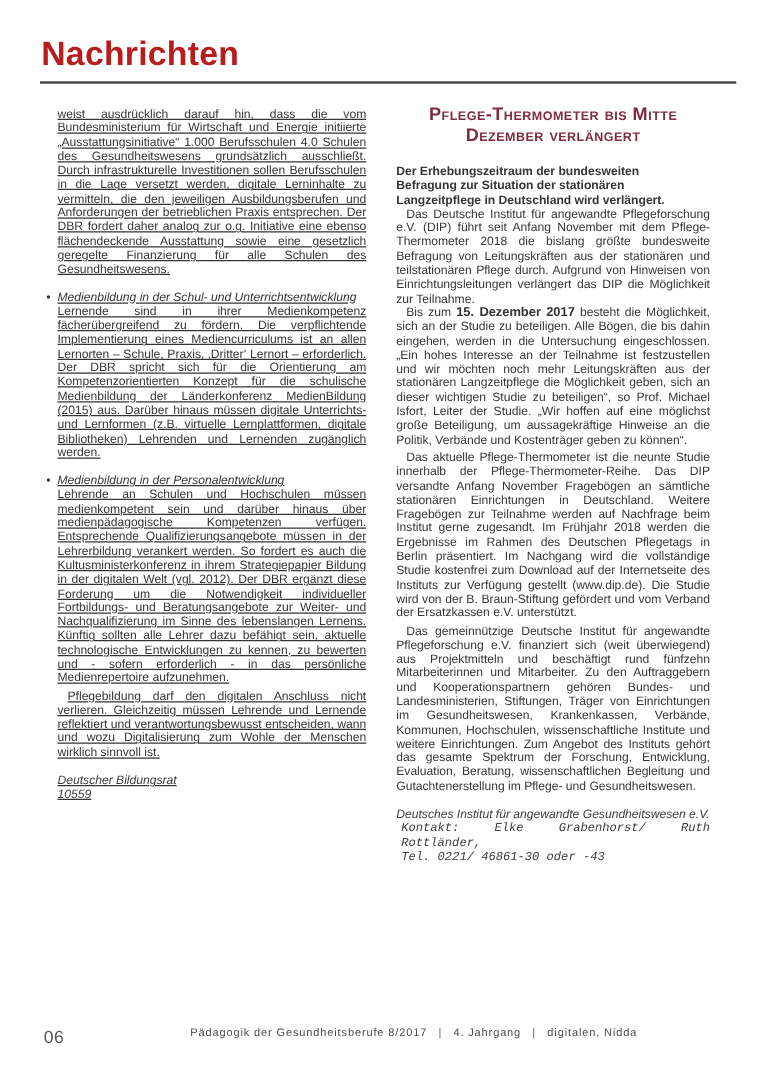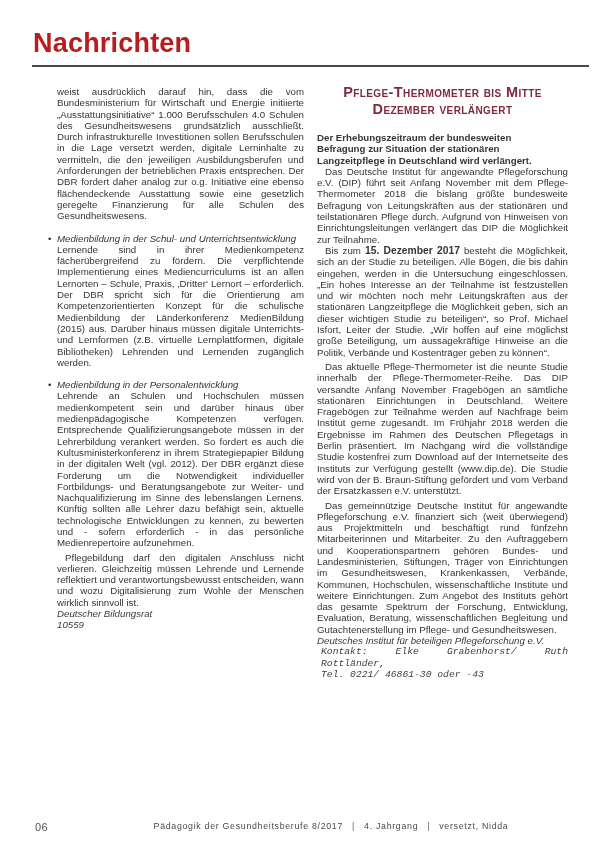--- a/index.html
+++ b/index.html
@@ -24,21 +24,21 @@
     border-top: 2px solid #4a4a4a;
   }
 
   .col {
     position: absolute; top: 86px;
     font-size: 9.7px; line-height: 11.3px;
     text-align: justify;
     color: #353535;
     hyphens: auto; -webkit-hyphens: auto;
   }
-  .col-left  { left: 57px;  width: 247px; }
+  .col-left  { left: 46px;  width: 247px; text-decoration: underline; }
   .col-right { left: 317px; width: 251px; }
 
   p, .block { margin: 0; }
   .gap { margin-top: 3px; }
   .indent { text-indent: 8px; }
 
   .bullet-item { position: relative; margin-top: 11px; }
   .bullet {
     position: absolute; left: -9px; top: 0;
     font-size: 9.7px; color: #353535;
@@ -51,26 +51,26 @@
     font-weight: 600;
     color: #7d2b3e;
     letter-spacing: 0.4px;
     white-space: pre-line;
     text-align: center;
     margin: -2px 0 14px 0;
   }
   .lede { white-space: pre-line; text-align: left; font-weight: bold; }
   .date-emph { font-weight: 700; font-size: 10.3px; }
 
-  .source-block { font-style: italic; color: #3c3c3c; }
+  .source-block { margin-top: 11px; font-style: italic; color: #3c3c3c; }
   .source-block .sub { padding-left: 4px; font-family: Liberation Mono, monospace; }
 
   .footer-page-num {
     position: absolute; left: 35px; top: 821px;
-    font-size: 11px; color: #555; letter-spacing: 0.5px;
+    font-size: 14px; color: #555; letter-spacing: 0.5px;
   }
   .footer-center {
     position: absolute; left: 70px; right: 20px; top: 821px;
     text-align: center;
     font-size: 8.8px; color: #4a4a4a; letter-spacing: 0.7px;
   }
   .footer-sep { margin: 0 9px; color: #666; }
 </style>
 </head>
 <body>
@@ -115,24 +115,24 @@
 
     <p class="block indent">Das Deutsche Institut für angewandte Pflegeforschung e.V. (DIP) führt seit Anfang November mit dem Pflege-Thermometer 2018 die bislang größte bundesweite Befragung von Leitungskräften aus der stationären und teilstationären Pflege durch. Aufgrund von Hinweisen von Einrichtungsleitungen verlängert das DIP die Möglichkeit zur Teilnahme.</p>
 
     <p class="block indent"><span>Bis zum </span><span class="date-emph">15. Dezember 2017</span><span> besteht die Möglichkeit, sich an der Studie zu beteiligen. Alle Bögen, die bis dahin eingehen, werden in die Untersuchung eingeschlossen. „Ein hohes Interesse an der Teilnahme ist festzustellen und wir möchten noch mehr Leitungskräften aus der stationären Langzeitpflege die Möglichkeit geben, sich an dieser wichtigen Studie zu beteiligen“, so Prof. Michael Isfort, Leiter der Studie. „Wir hoffen auf eine möglichst große Beteiligung, um aussagekräftige Hinweise an die Politik, Verbände und Kostenträger geben zu können“.</span></p>
 
     <p class="block indent gap">Das aktuelle Pflege-Thermometer ist die neunte Studie innerhalb der Pflege-Thermometer-Reihe. Das DIP versandte Anfang November Fragebögen an sämtliche stationären Einrichtungen in Deutschland. Weitere Fragebögen zur Teilnahme werden auf Nachfrage beim Institut gerne zugesandt. Im Frühjahr 2018 werden die Ergebnisse im Rahmen des Deutschen Pflegetags in Berlin präsentiert. Im Nachgang wird die vollständige Studie kostenfrei zum Download auf der Internetseite des Instituts zur Verfügung gestellt (www.dip.de). Die Studie wird von der B. Braun-Stiftung gefördert und vom Verband der Ersatzkassen e.V. unterstützt.</p>
 
     <p class="block indent gap">Das gemeinnützige Deutsche Institut für angewandte Pflegeforschung e.V. finanziert sich (weit überwiegend) aus Projektmitteln und beschäftigt rund fünfzehn Mitarbeiterinnen und Mitarbeiter. Zu den Auftraggebern und Kooperationspartnern gehören Bundes- und Landesministerien, Stiftungen, Träger von Einrichtungen im Gesundheitswesen, Krankenkassen, Verbände, Kommunen, Hochschulen, wissenschaftliche Institute und weitere Einrichtungen. Zum Angebot des Instituts gehört das gesamte Spektrum der Forschung, Entwicklung, Evaluation, Beratung, wissenschaftlichen Begleitung und Gutachtenerstellung im Pflege- und Gesundheitswesen.</p>
 
     <div class="source-block">
-      <div class="block">Deutsches Institut für beteiligen Pflegeforschung e.V.</div>
+      <div class="block">Deutsches Institut für angewandte Gesundheitswesen e.V.</div>
       <div class="block sub">Kontakt: Elke Grabenhorst/ Ruth Rottländer,</div>
       <div class="block sub">Tel. 0221/ 46861-30 oder -43</div>
     </div>
   </div>
 
   <span class="footer-page-num">06</span>
   <div class="footer-center">
-    <span>Pädagogik der Gesundheitsberufe 8/2017</span><span class="footer-sep">|</span><span>4. Jahrgang</span><span class="footer-sep">|</span><span>versetzt, Nidda</span>
+    <span>Pädagogik der Gesundheitsberufe 8/2017</span><span class="footer-sep">|</span><span>4. Jahrgang</span><span class="footer-sep">|</span><span>digitalen, Nidda</span>
   </div>
 
 </div>
 
 </body></html>

